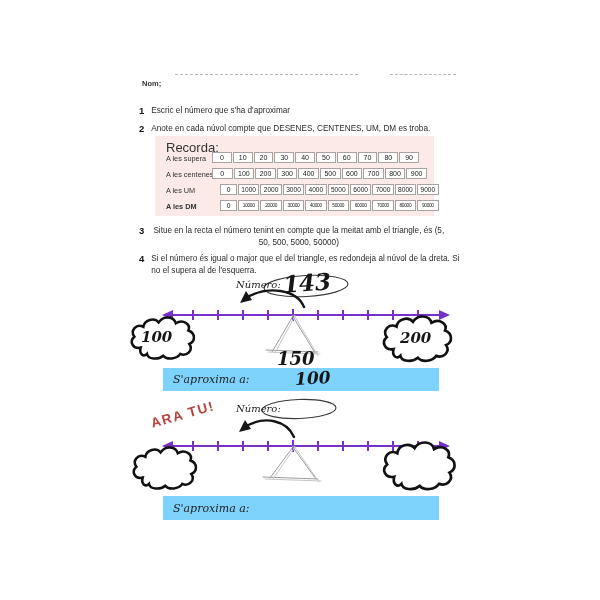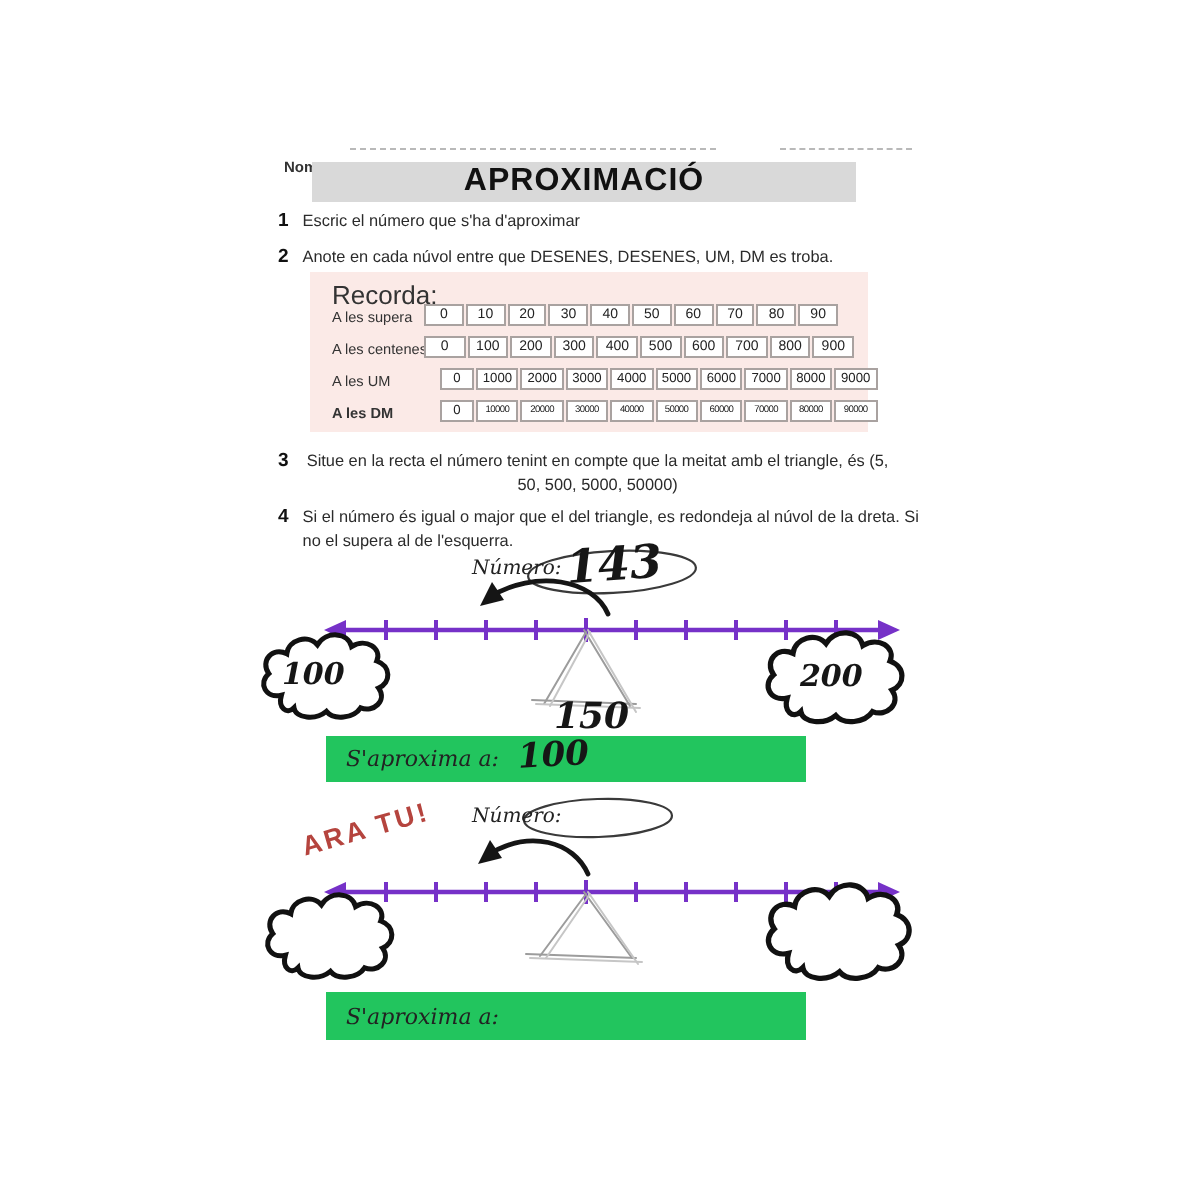--- a/index.html
+++ b/index.html
@@ -40,48 +40,45 @@
   .script{font-family:"DejaVu Serif",serif;font-style:italic;color:#222;}
   .hand{font-family:"DejaVu Serif",serif;font-style:italic;font-weight:bold;color:#161616;}
 
   .numero1{left:236px;top:279px;font-size:10px;}
   .numero-val1{left:283px;top:269px;font-size:23px;transform:rotate(-4deg);}
   .cloudval-l1{left:141px;top:328px;font-size:15px;}
   .cloudval-r1{left:400px;top:329px;font-size:15px;}
   .trival1{left:277px;top:348px;font-size:18px;}
   .numero2{left:236px;top:403px;font-size:10px;}
 
-  .answer-bar{left:163px;width:240px;background:#22c55e;display:flex;align-items:center;}
+  .answer-bar{left:163px;width:276px;background:#7dd3fc;display:flex;align-items:center;gap:36px;}
   .bar1{top:368px;height:23px;} .bar2{top:496px;height:24px;}
   .answer-bar .lbl{font-size:11px;padding-left:10px;}
   .answer-bar .val{font-size:17px;margin-left:9px;position:relative;top:-2px;transform:rotate(-3deg);}
 
   .ara-tu{left:150px;top:407px;font-size:13.5px;font-weight:800;color:#b5443e;
           transform:rotate(-16deg);letter-spacing:1.5px;}
   svg{position:absolute;left:0;overflow:visible;}
 </style>
 </head>
 <body>
 
 <div class="page">
 
   <div class="abs nom-label">Nom;</div>
   <div class="abs nom-line l1"></div>
   <div class="abs nom-line l2"></div>
-  <div class="abs title-bar">
-    <div class="title-text">APROXIMACIÓ</div>
-  </div>
 
   <div class="abs inst i1">
     <span class="n">1</span>
     <span class="t">Escric el número que s'ha d'aproximar</span>
   </div>
   <div class="abs inst i2">
     <span class="n">2</span>
-    <span class="t">Anote en cada núvol entre que DESENES, DESENES, UM, DM es troba.</span>
+    <span class="t">Anote en cada núvol compte que DESENES, CENTENES, UM, DM es troba.</span>
   </div>
   <div class="abs inst i3">
     <span class="n">3</span>
     <span class="t">Situe en la recta el número tenint en compte que la meitat amb el triangle, és (5, 50, 500, 5000, 50000)</span>
   </div>
   <div class="abs inst i4">
     <span class="n">4</span>
     <span class="t">Si el número és igual o major que el del triangle, es redondeja al núvol de la dreta. Si no el supera al de l'esquerra.</span>
   </div>
 

